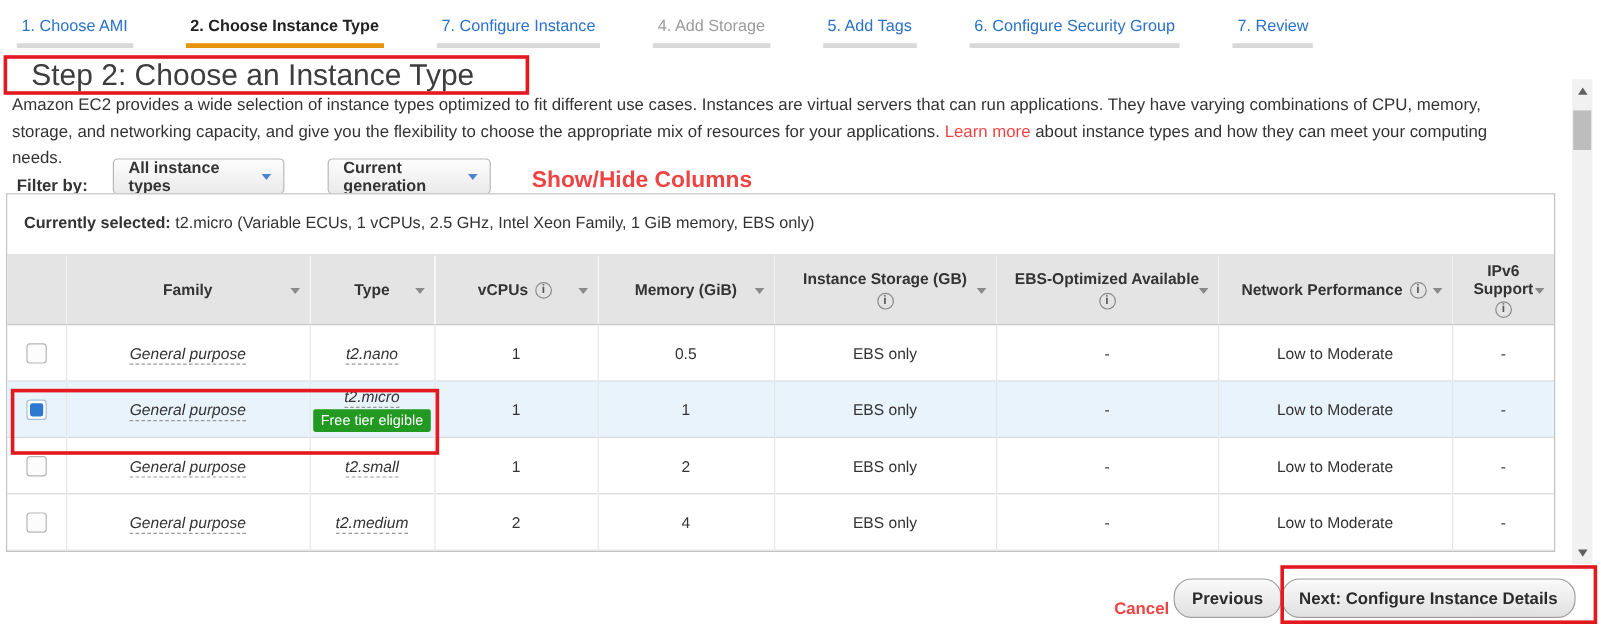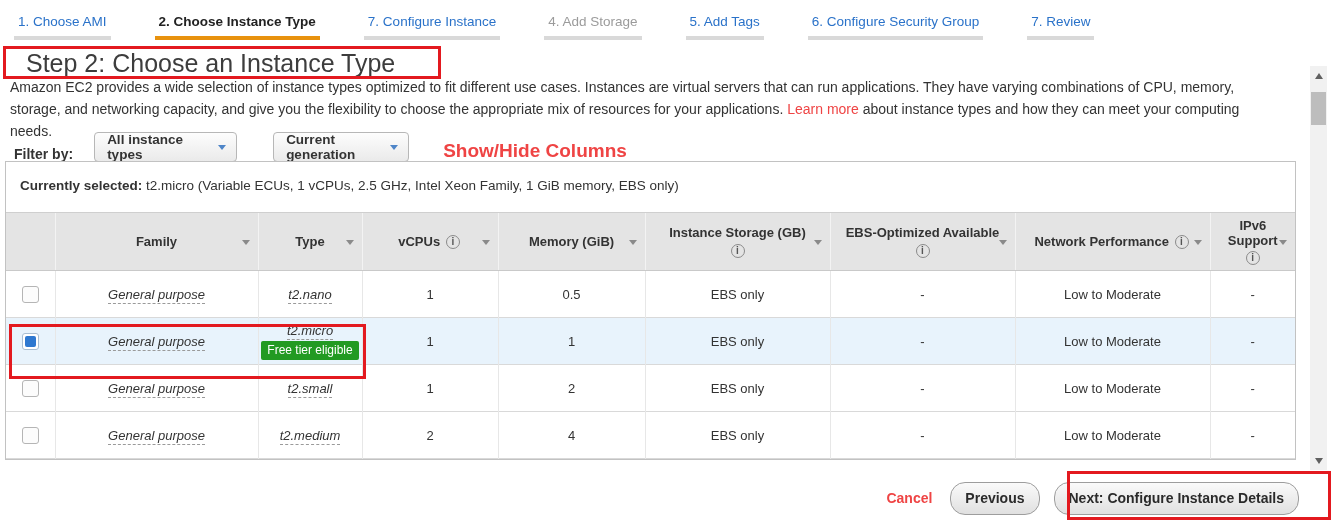--- a/index.html
+++ b/index.html
@@ -51,21 +51,21 @@
   .hdr-sub { margin-top:2px; }
   .tip-link { border-bottom:1px dashed #9a9a9a; padding-bottom:1px; cursor:pointer;font-style:italic; }
   .cb { width:17px; height:17px; border:1px solid #b5b5b5; border-radius:3px; background:#fcfcfc; margin:0 auto; cursor:pointer;
         display:flex; align-items:center; justify-content:center; }
   .cb .cb-fill { width:11px; height:11px; background:#2e78d0; border-radius:2px; display:none; }
   .cb.checked { background:#fff; border-color:#a9bed2; }
   .cb.checked .cb-fill { display:block; }
   .badge { display:inline-block; margin-top:3px; padding:2px 6px 3px; background:#229a22; color:#fff; font-size:12px; border-radius:2px; white-space:nowrap; }
 
   
-  .footer { position:absolute; top:481px; right:35px; display:flex; align-items:center; gap:14px; height:34px; }
+  .footer { position:absolute; top:481px; right:21px; display:flex; align-items:flex-end; height:34px; }
   .cancel-link { font-size:14px; font-weight:bold; margin-right:4px; }
   .btn { height:33px; line-height:31px; padding:0 14px; background:linear-gradient(#fafafa,#e0e0e0);
          border:1px solid #9d9d9d; border-radius:15px; font-size:14px; font-weight:bold; color:#2b2b2b; cursor:pointer; white-space:nowrap; }
   .btn-blue { background:linear-gradient(#8fc5ea,#77b1dd); border-color:#79b0da; color:#fff; }
 
   
   .scrollbar { position:absolute; left:1310px; top:66px; width:17px; height:404px; background:#f1f1f1; }
   .sb-btn { position:absolute; left:0; width:17px; height:15px; display:flex; align-items:center; justify-content:center; cursor:pointer; }
   .sb-up { top:2px; } .sb-down { bottom:2px; }
   .tri-up { width:0; height:0; border-left:4px solid transparent; border-right:4px solid transparent; border-bottom:6px solid #606060; }

